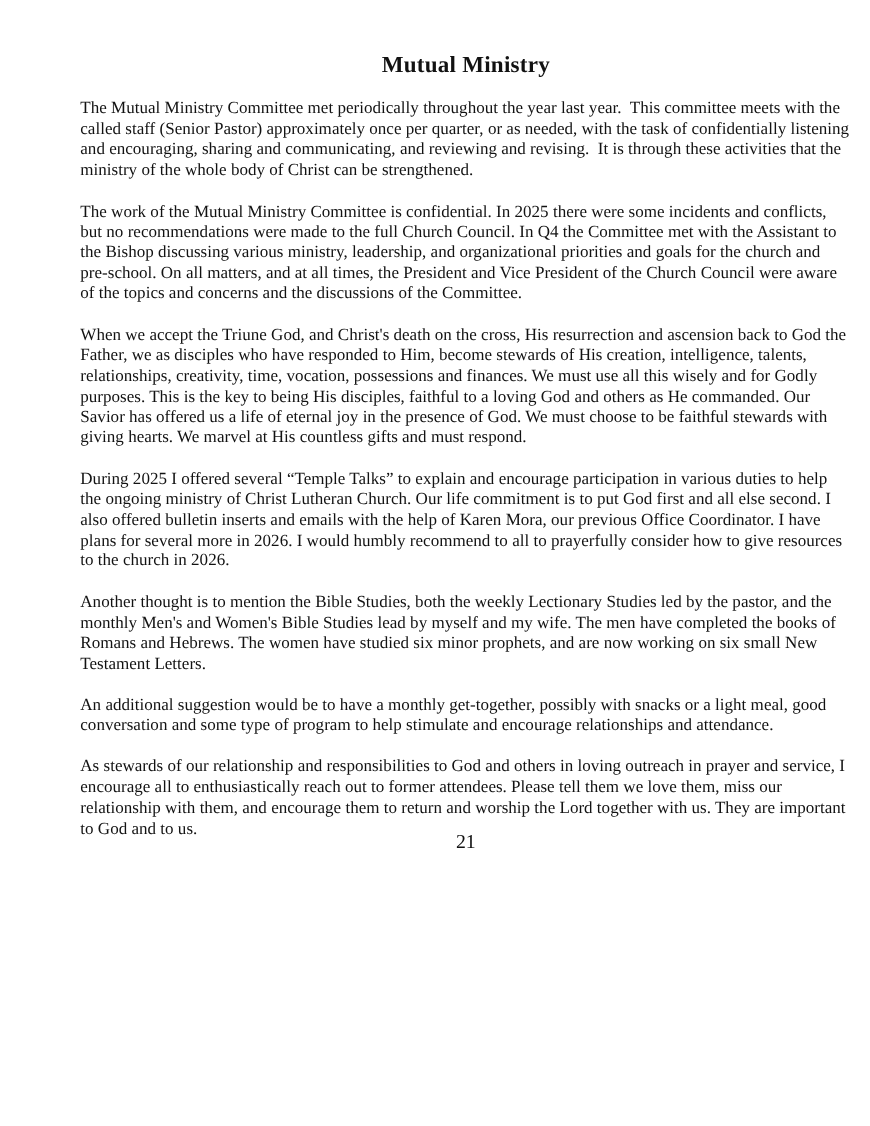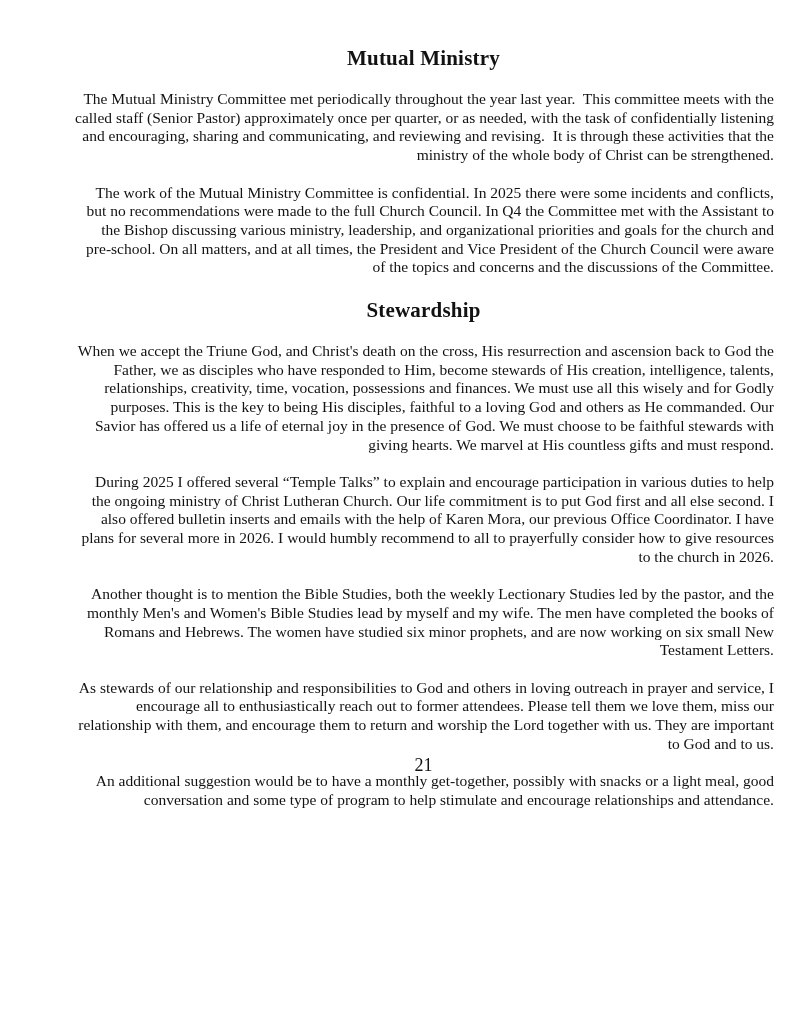--- a/index.html
+++ b/index.html
@@ -28,21 +28,21 @@
     text-align: center;
     margin: 0 0 19px 0;
     letter-spacing: 0.2px;
   }
   .section + .section .section-title {
     margin-top: 21px;
   }
   .body-paragraph {
     margin: 0 0 18.7px 0;
     white-space: pre-wrap;
-    text-align: right;
+    text-align: left;
   }
   .signature-block {
     margin: 0 0 18.7px 0;
   }
   .signature-line {
     white-space: pre-wrap;
   }
   .page-number {
     position: absolute;
     bottom: 47px;
@@ -58,25 +58,24 @@
 
 <div class="page">
 
   <div class="section">
     <h1 class="section-title">Mutual Ministry</h1>
     <p class="body-paragraph">The Mutual Ministry Committee met periodically throughout the year last year.  This committee meets with the called staff (Senior Pastor) approximately once per quarter, or as needed, with the task of confidentially listening and encouraging, sharing and communicating, and reviewing and revising.  It is through these activities that the ministry of the whole body of Christ can be strengthened.</p>
     <p class="body-paragraph">The work of the Mutual Ministry Committee is confidential. In 2025 there were some incidents and conflicts, but no recommendations were made to the full Church Council. In Q4 the Committee met with the Assistant to the Bishop discussing various ministry, leadership, and organizational priorities and goals for the church and pre-school. On all matters, and at all times, the President and Vice President of the Church Council were aware of the topics and concerns and the discussions of the Committee.</p>
   </div>
 
   <div class="section">
-    <h1 class="section-title">Stewardship</h1>
     <p class="body-paragraph">When we accept the Triune God, and Christ's death on the cross, His resurrection and ascension back to God the Father, we as disciples who have responded to Him, become stewards of His creation, intelligence, talents, relationships, creativity, time, vocation, possessions and finances. We must use all this wisely and for Godly purposes. This is the key to being His disciples, faithful to a loving God and others as He commanded. Our Savior has offered us a life of eternal joy in the presence of God. We must choose to be faithful stewards with giving hearts. We marvel at His countless gifts and must respond.</p>
     <p class="body-paragraph">During 2025 I offered several “Temple Talks” to explain and encourage participation in various duties to help the ongoing ministry of Christ Lutheran Church. Our life commitment is to put God first and all else second. I also offered bulletin inserts and emails with the help of Karen Mora, our previous Office Coordinator. I have plans for several more in 2026. I would humbly recommend to all to prayerfully consider how to give resources to the church in 2026.</p>
     <p class="body-paragraph">Another thought is to mention the Bible Studies, both the weekly Lectionary Studies led by the pastor, and the monthly Men's and Women's Bible Studies lead by myself and my wife. The men have completed the books of Romans and Hebrews. The women have studied six minor prophets, and are now working on six small New Testament Letters.</p>
+    <p class="body-paragraph">An additional suggestion would be to have a monthly get-together, possibly with snacks or a light meal, good conversation and some type of program to help stimulate and encourage relationships and attendance.</p>
     <p class="body-paragraph">As stewards of our relationship and responsibilities to God and others in loving outreach in prayer and service, I encourage all to enthusiastically reach out to former attendees. Please tell them we love them, miss our relationship with them, and encourage them to return and worship the Lord together with us. They are important to God and to us.</p>
-    <p class="body-paragraph">An additional suggestion would be to have a monthly get-together, possibly with snacks or a light meal, good conversation and some type of program to help stimulate and encourage relationships and attendance.</p>
     <div class="signature-block">
     </div>
   </div>
 
   <div class="page-number">21</div>
 
 </div>
 
 </body></html>

